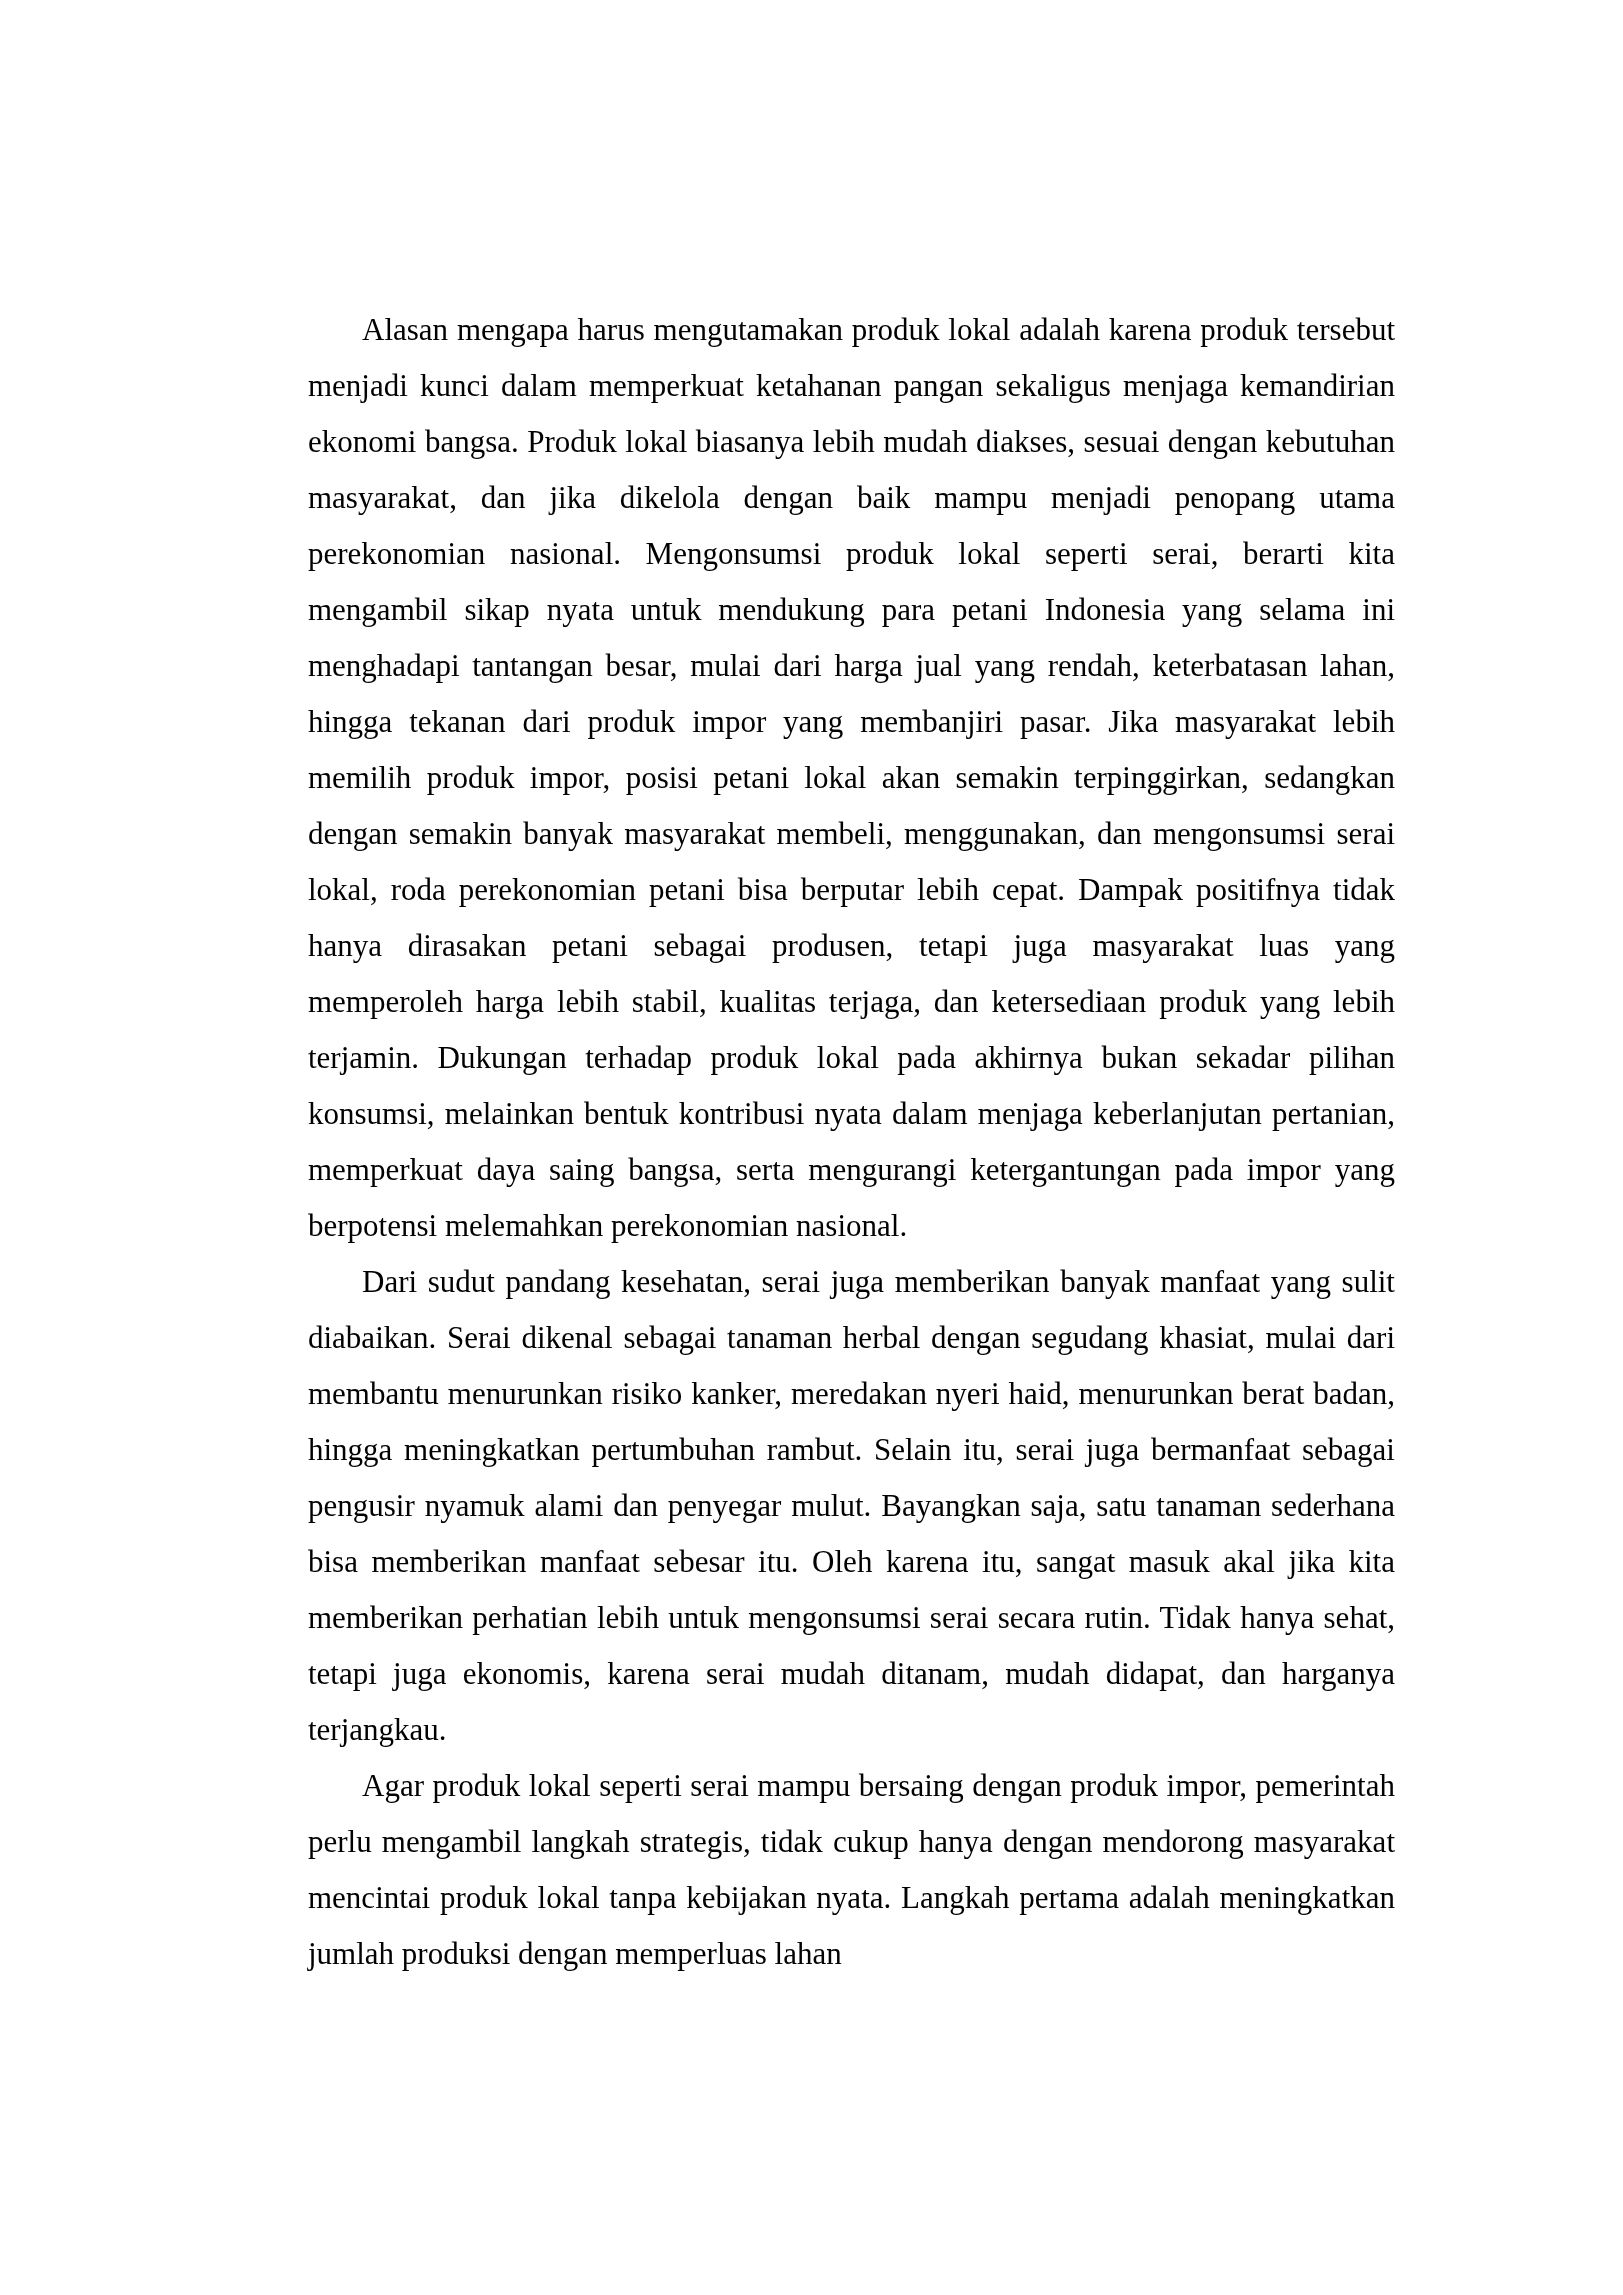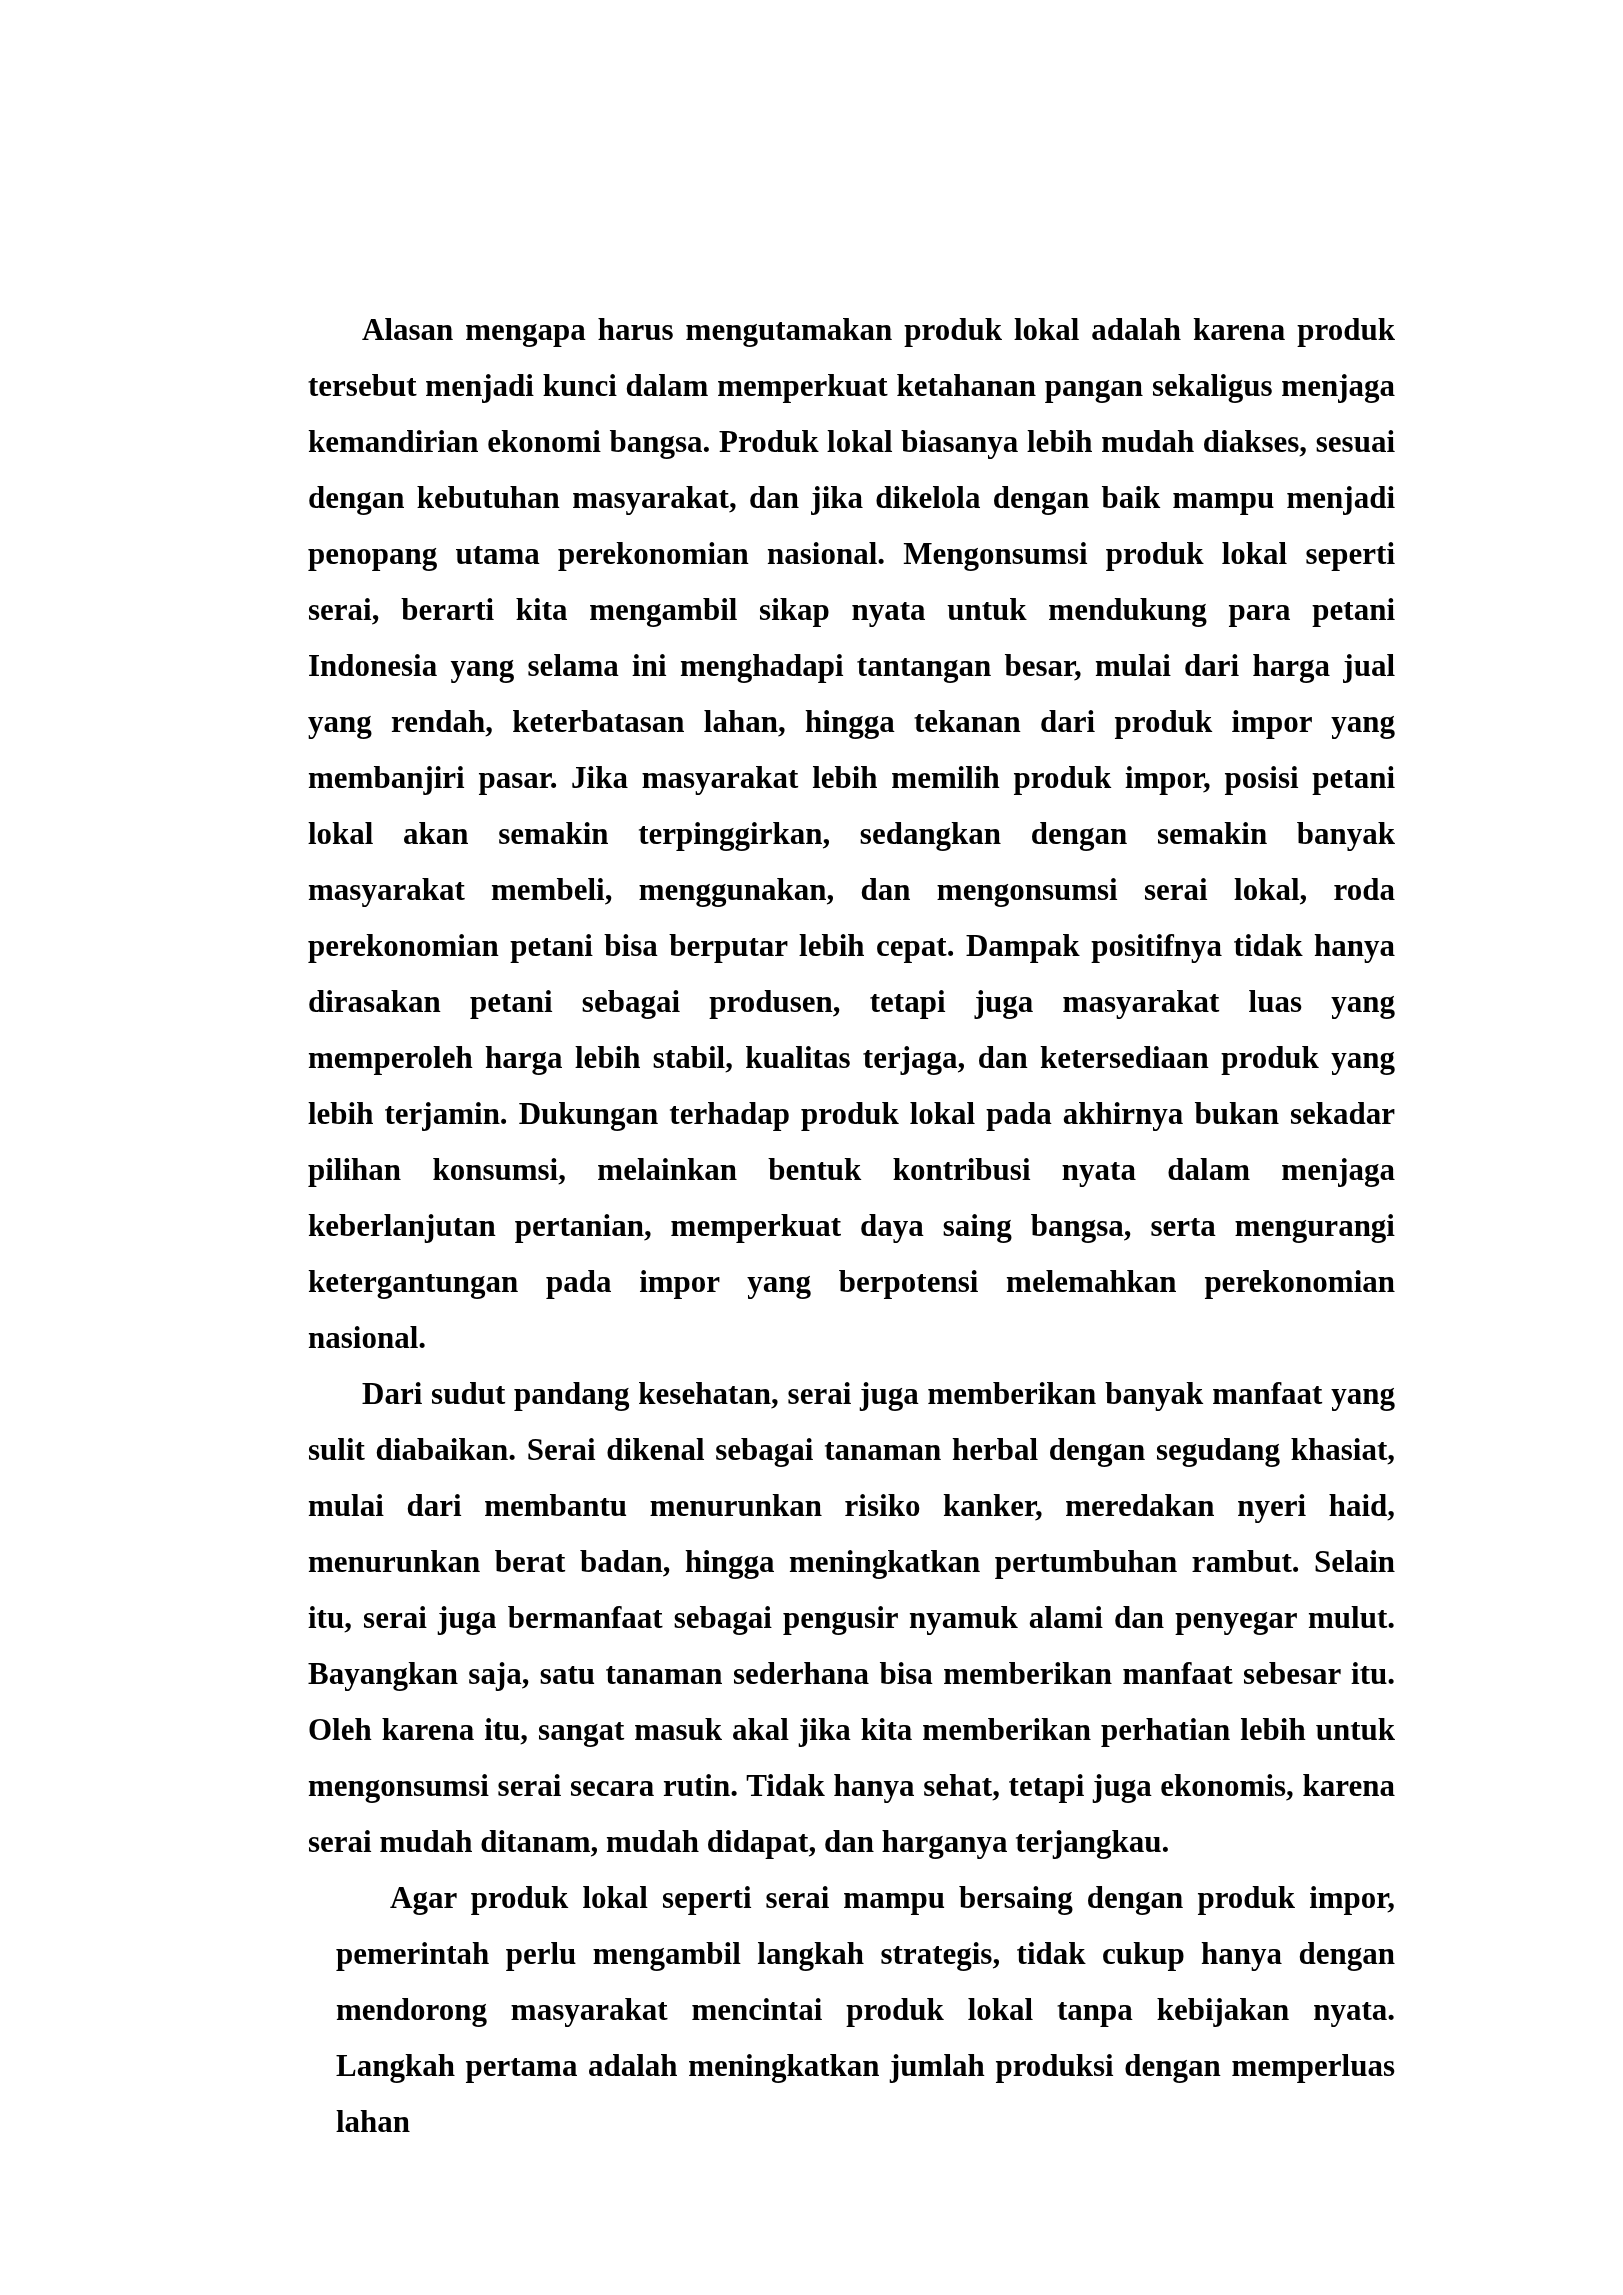--- a/index.html
+++ b/index.html
@@ -9,21 +9,20 @@
     background: #ffffff;
   }
 
   .page {
     position: relative;
     width: 1485px;
     height: 2295px;
     background: #ffffff;
     overflow: hidden;
     box-sizing: border-box;
-    font-weight: bold;
   }
 
   .text-column {
     position: absolute;
     left: 308px;
     top: 302px;
     width: 1087px;
     font-family: "Liberation Serif", "DejaVu Serif", serif;
     font-size: 31px;
     line-height: 56px;
@@ -39,21 +38,20 @@
     margin: 0;
     padding: 0;
     text-indent: 54px;
     text-align: justify;
     text-justify: inter-word;
   }
 
   
   .paragraph.clipped {
     text-align: justify;
-    margin-left: 28px;
   }
 </style>
 </head>
 <body>
 
 <div class="page">
 
   <div class="text-column">
 
     <p class="paragraph">Alasan mengapa harus mengutamakan produk lokal adalah karena produk tersebut menjadi kunci dalam memperkuat ketahanan pangan sekaligus menjaga kemandirian ekonomi bangsa. Produk lokal biasanya lebih mudah diakses, sesuai dengan kebutuhan masyarakat, dan jika dikelola dengan baik mampu menjadi penopang utama perekonomian nasional. Mengonsumsi produk lokal seperti serai, berarti kita mengambil sikap nyata untuk mendukung para petani Indonesia yang selama ini menghadapi tantangan besar, mulai dari harga jual yang rendah, keterbatasan lahan, hingga tekanan dari produk impor yang membanjiri pasar. Jika masyarakat lebih memilih produk impor, posisi petani lokal akan semakin terpinggirkan, sedangkan dengan semakin banyak masyarakat membeli, menggunakan, dan mengonsumsi serai lokal, roda perekonomian petani bisa berputar lebih cepat. Dampak positifnya tidak hanya dirasakan petani sebagai produsen, tetapi juga masyarakat luas yang memperoleh harga lebih stabil, kualitas terjaga, dan ketersediaan produk yang lebih terjamin. Dukungan terhadap produk lokal pada akhirnya bukan sekadar pilihan konsumsi, melainkan bentuk kontribusi nyata dalam menjaga keberlanjutan pertanian, memperkuat daya saing bangsa, serta mengurangi ketergantungan pada impor yang berpotensi melemahkan perekonomian nasional.</p>

